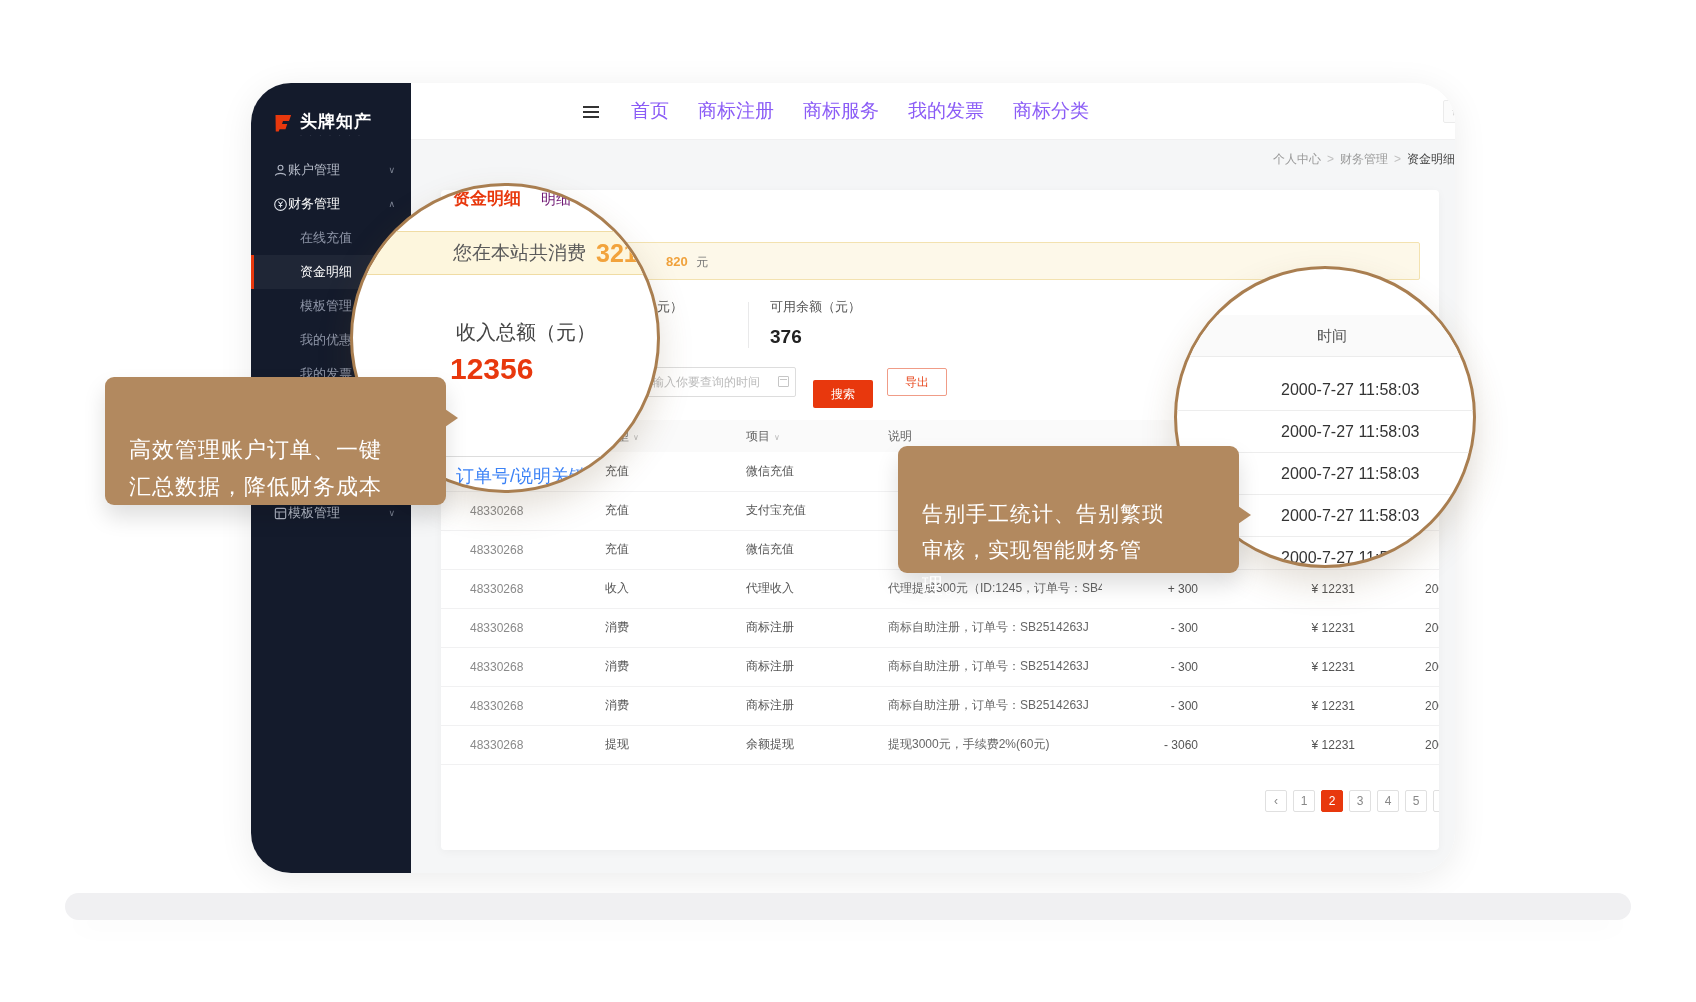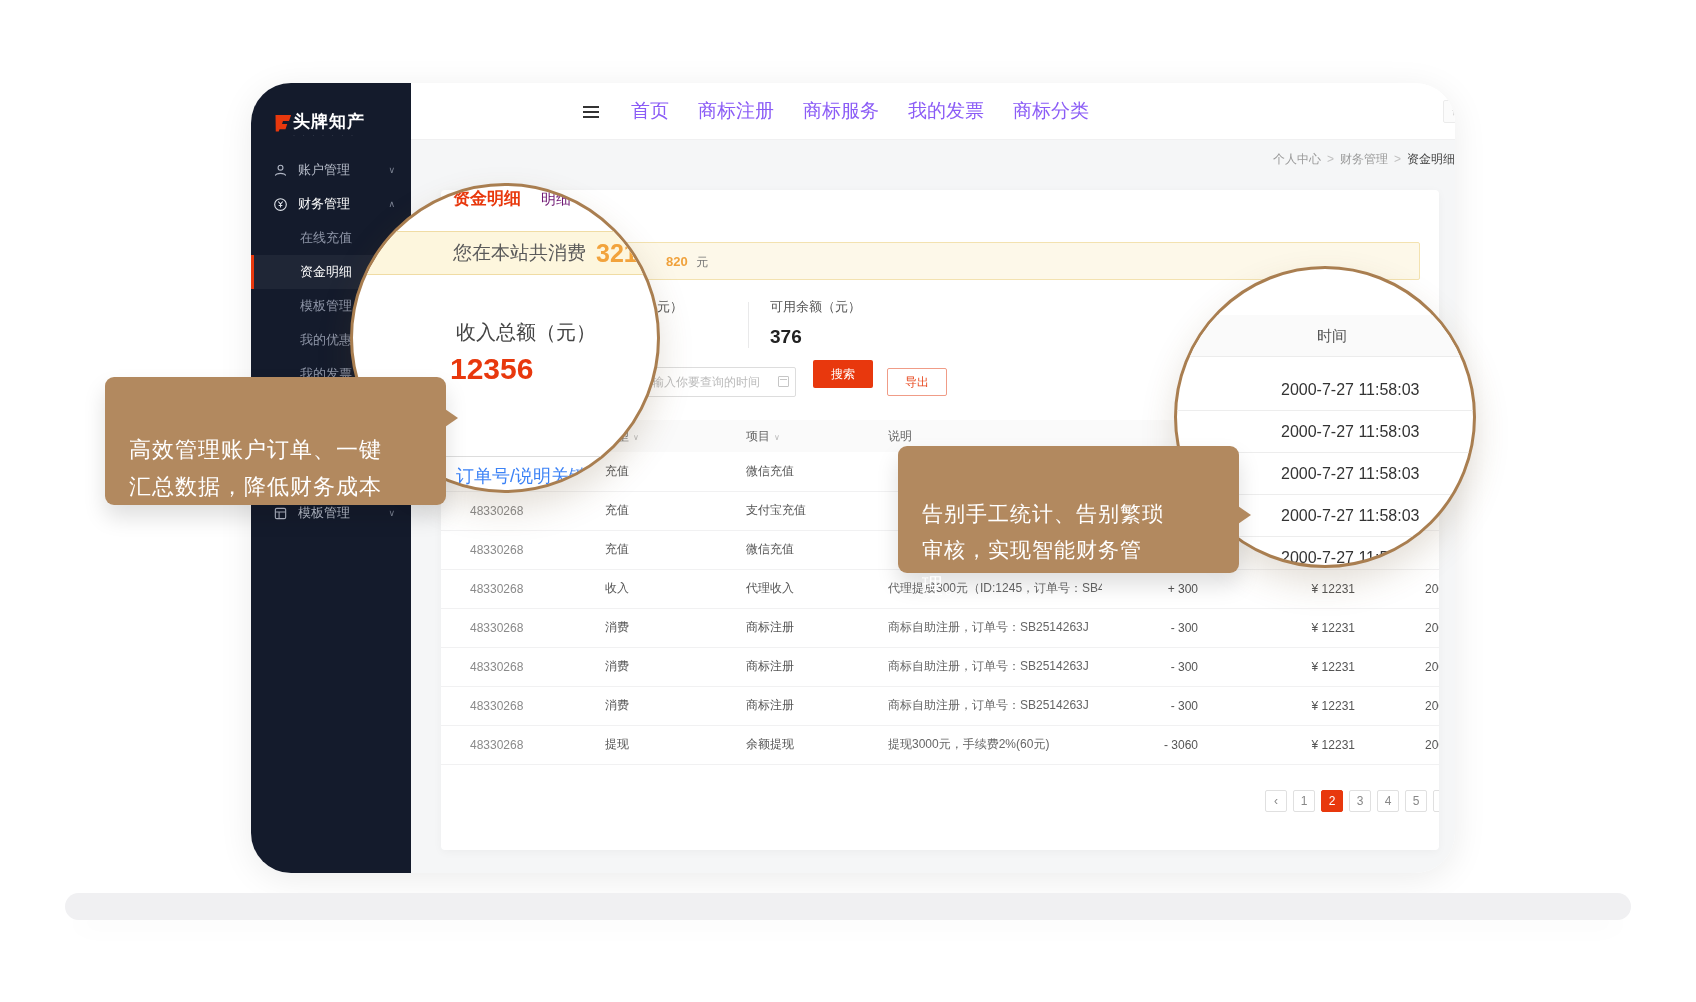--- a/index.html
+++ b/index.html
@@ -10,24 +10,24 @@
   
   .screen { position:absolute; left:251px; top:83px; width:1204px; height:790px;
     background:#fff; border-radius:40px; overflow:hidden;
     box-shadow:0 6px 34px rgba(0,0,0,.08); z-index:1; }
   .base { position:absolute; left:65px; top:893px; width:1566px; height:27px;
     background:#f0f0f2; border-radius:14px;
     box-shadow:0 16px 26px -12px rgba(0,0,0,.10); z-index:1; }
 
   
   .sidebar { position:absolute; left:0; top:0; width:160px; height:790px; background:#141b2c; }
-  .logo { display:flex; align-items:flex-start; padding:30px 0 0 22px; }
+  .logo { display:flex; align-items:flex-start; gap:7px; padding:30px 0 0 22px; }
   .logo-txt { color:#fff; font-size:17px; font-weight:bold; letter-spacing:1px; line-height:18px; }
   .logo-sub { color:#6a7183; font-size:6px; letter-spacing:3px; line-height:8px; }
-  .side-group { position:relative; display:flex; align-items:center; gap:10px; height:34px;
+  .side-group { position:relative; display:flex; align-items:center; height:34px;
     padding-left:22px; color:#b4bac7; font-size:13px; cursor:pointer;font-family:Liberation Serif, serif; }
   .side-group .chev { position:absolute; right:16px; font-size:9px; color:#7c8393; }
   .side-group.expanded { color:#fff; }
   .side-sub { position:relative; display:flex; align-items:center; height:34px;
     padding-left:49px; color:#8f96a8; font-size:13px; cursor:pointer; }
   .side-sub.active { color:#fff; background:rgba(255,255,255,.05); }
   .side-sub.active .bar { position:absolute; left:0; top:0; width:3px; height:34px; background:#e8380d; }
   .g-acc { position:absolute; top:70px; left:0; right:0; }
   .g-fin { position:absolute; top:104px; left:0; right:0; }
   .subwrap { position:absolute; top:138px; left:0; right:0; }
@@ -74,21 +74,21 @@
 
   .kw-input { position:absolute; left:19px; top:177px; width:152px; height:30px;
     border:1px solid #ddd; border-radius:2px; font-size:12px; padding:0 9px; color:#555; }
   .kw-input::placeholder { color:#bbb; }
   .date-input { position:absolute; left:189px; top:177px; width:166px; height:30px;
     border:1px solid #ddd; border-radius:2px; font-size:12px; padding:0 26px 0 9px; color:#555; }
   .date-input::placeholder { color:#bbb; }
   .cal-icon { position:absolute; left:337px; top:186px; width:11px; height:11px;
     border:1px solid #c6c6c6; border-radius:1px; }
   .cal-icon:before { content:""; position:absolute; left:1px; right:1px; top:2px; height:1px; background:#c6c6c6; }
-  .btn-search { position:absolute; left:372px; top:170px; width:60px; height:28px;
+  .btn-search { position:absolute; left:372px; top:190px; width:60px; height:28px;
     background:#e8380d; color:#fff; border:none; border-radius:2px; font-size:12px; cursor:pointer; }
   .btn-export { position:absolute; left:446px; top:178px; width:60px; height:28px;
     background:#fff; color:#e8481e; border:1px solid #f09c87; border-radius:2px; font-size:12px; cursor:pointer; }
 
   table.tx { position:absolute; left:0; top:230px; width:998px; border-collapse:collapse; table-layout:fixed; }
   table.tx th { height:32px; background:#fafafa; font-weight:normal; font-size:12px;
     color:#666; text-align:left; padding-left:29px; white-space:nowrap; }
   table.tx th .fchev { font-size:8px; color:#b9b9b9; margin-left:4px; }
   table.tx td { height:39px; font-size:12px; color:#555; padding-left:29px;
     border-bottom:1px solid #f1f1f2; white-space:nowrap; overflow:hidden; }

